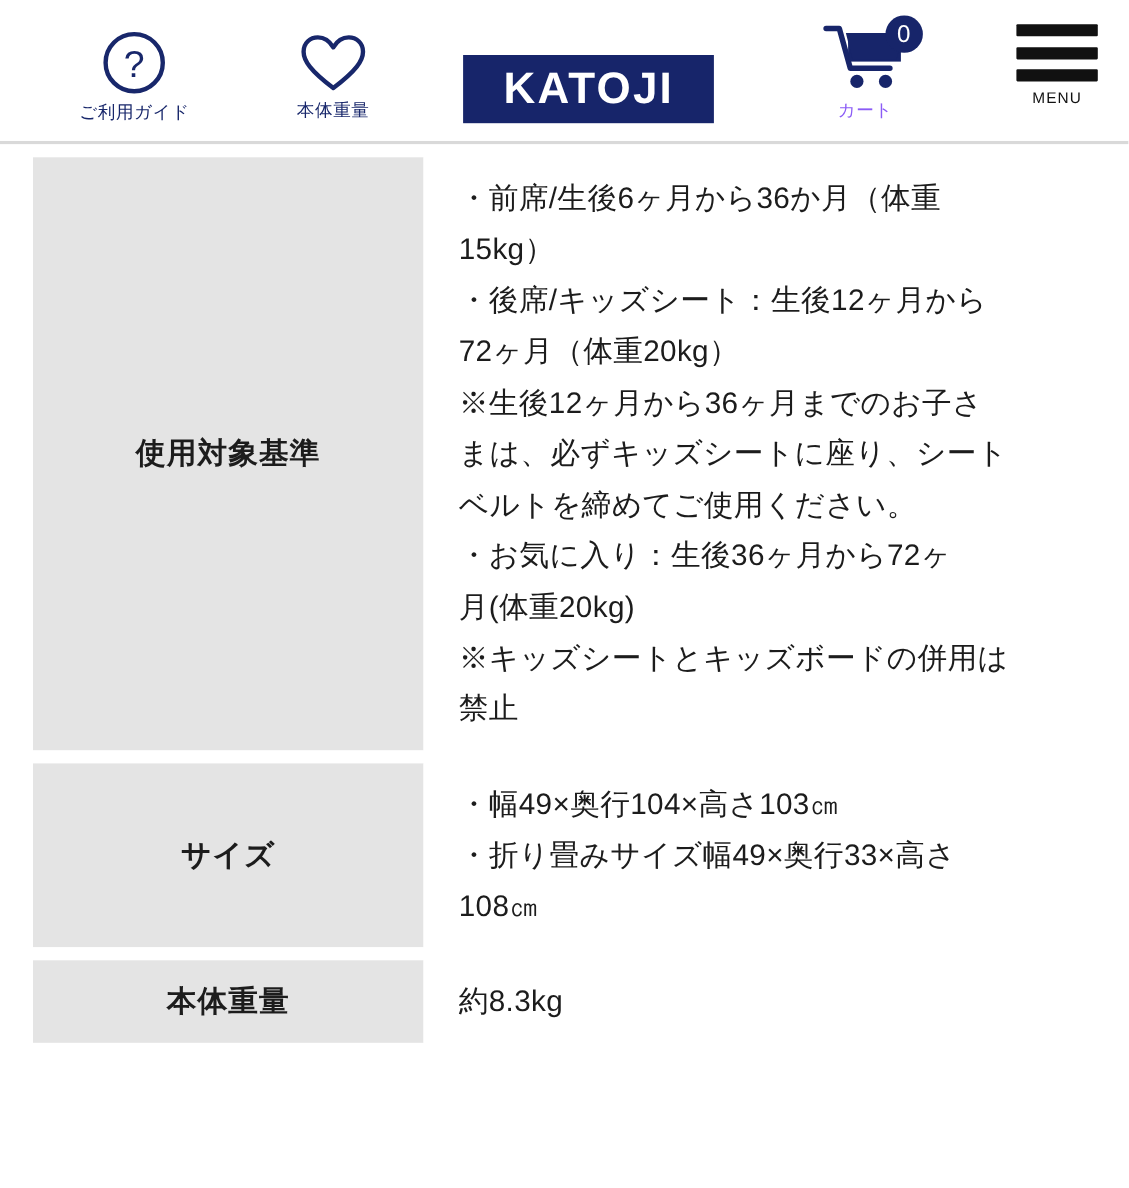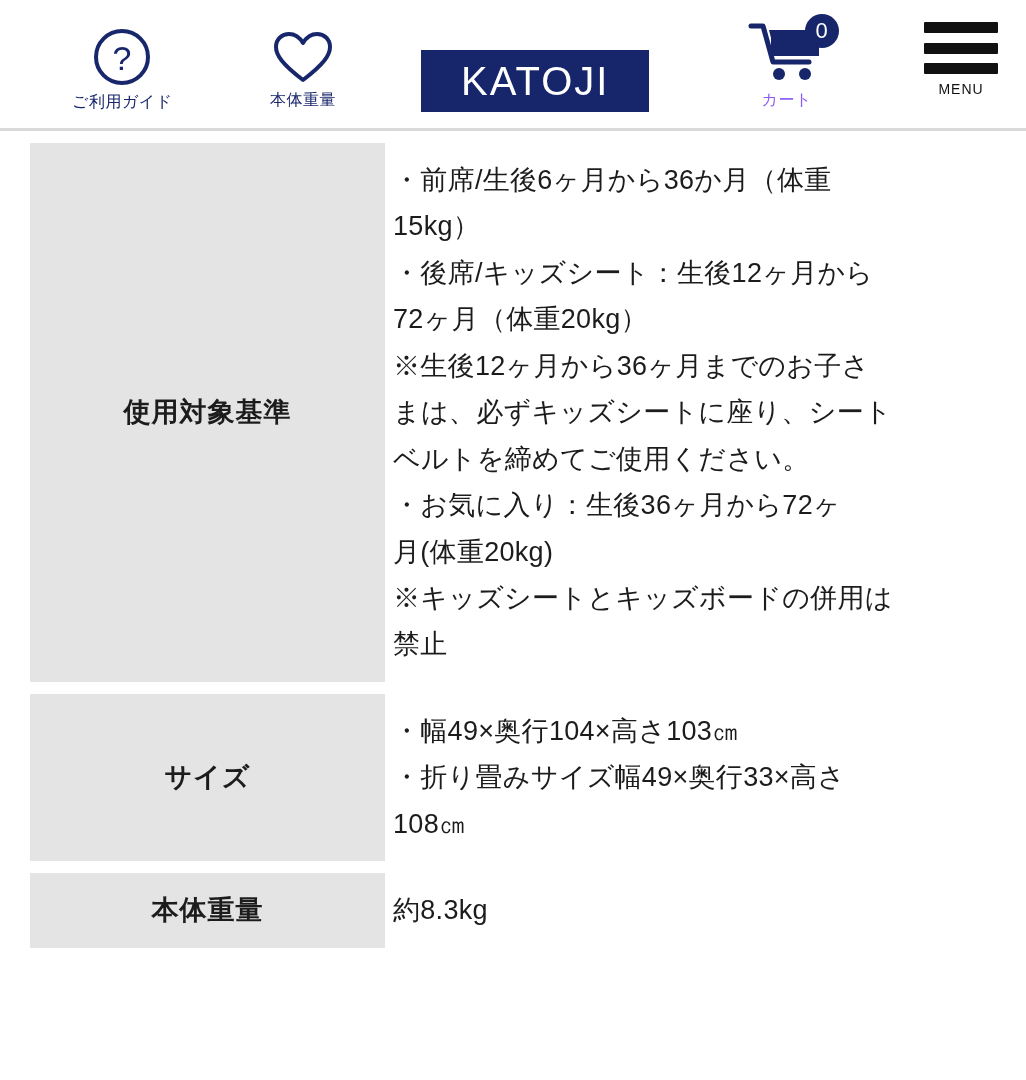--- a/index.html
+++ b/index.html
@@ -57,21 +57,21 @@
     margin-top: 42px;
     margin-left: 44px;
     width: 228px;
     height: 62px;
     background: #17256a;
     color: #ffffff;
     display: flex;
     align-items: center;
     justify-content: center;
     font-size: 40px;
-    font-weight: normal;
+    font-weight: bold;
     letter-spacing: 2px;
   }
 
   .cart {
     margin-left: 56px;
     margin-top: 12px;
     position: relative;
   }
   .cart .hdr-label { color: #8b5cf6; }
   .cart-badge {
@@ -140,21 +140,21 @@
     color: #1c1c1c;
     font-size: 27px;
     font-weight: bold;
     text-align: center;
     vertical-align: middle;
     letter-spacing: 1px;
     padding: 14px 25px;
   }
   table.spec td {
     background: #ffffff;
-    padding: 14px 0 14px 8px;
+    padding: 14px 0 14px 32px;
     vertical-align: top;
     font-size: 27px;
     line-height: 1.72;
     color: #1c1c1c;
     letter-spacing: 0.3px;
   }
   .spaced { letter-spacing: 10px; }
   .cell-line { display: block; }
 </style>
 </head>

